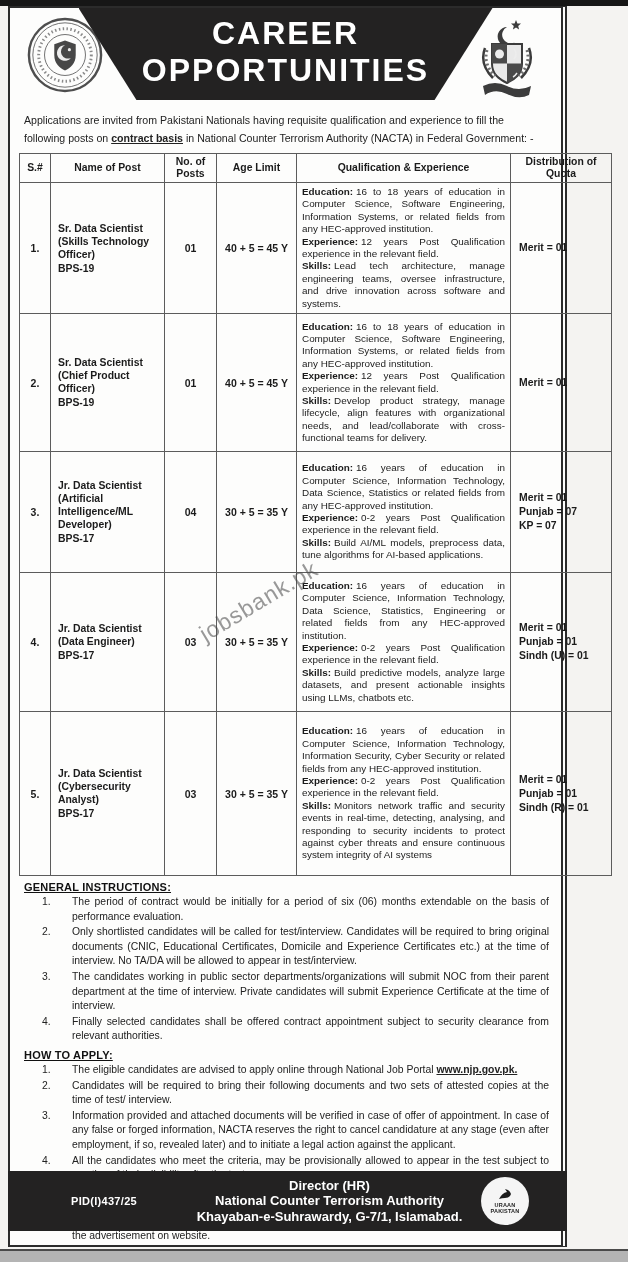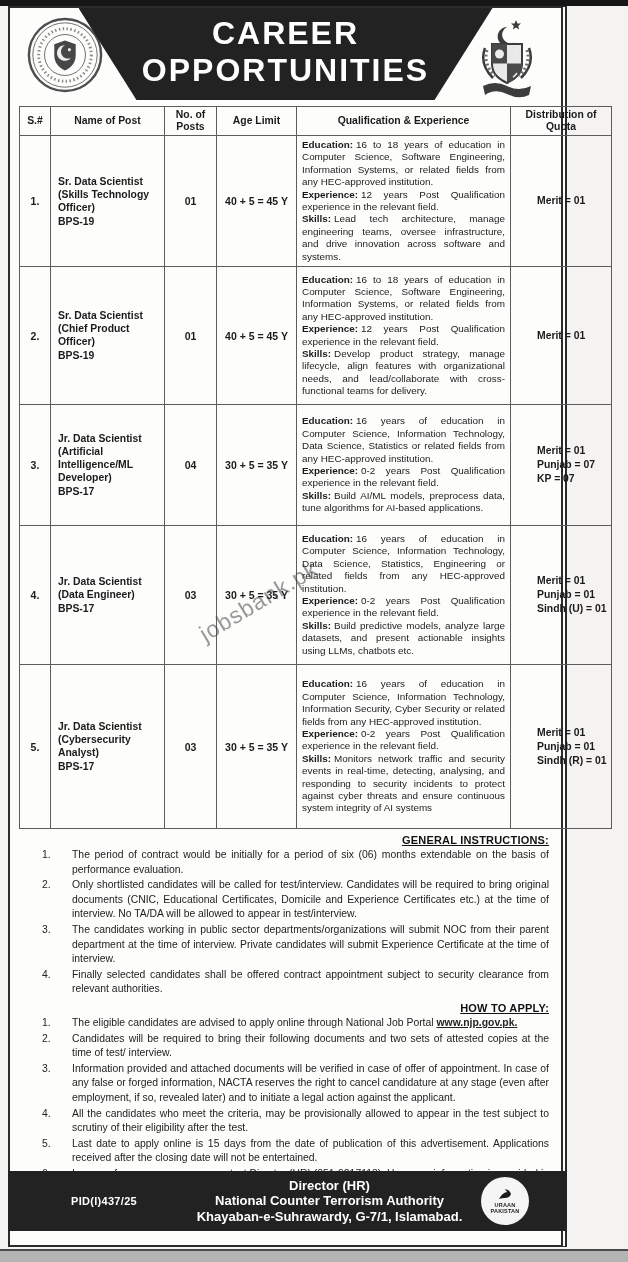--- a/index.html
+++ b/index.html
@@ -68,28 +68,28 @@
   col.c-qual  { width: 214px; }
   col.c-quota { width: 101px; }
   td.sno   { text-align: center; font-weight: bold; font-size: 10.5px; }
   td.name  { font-weight: bold; font-size: 10.4px; line-height: 13px; padding: 2px 4px 2px 7px; }
   td.name .grade { margin-top: 1px; }
   td.posts { text-align: center; font-weight: bold; font-size: 10.5px; }
   td.age   { text-align: center; font-weight: bold; font-size: 10.5px; white-space: nowrap; }
   td.qual  { font-size: 9.9px; line-height: 12.4px; padding: 3px 5px; vertical-align: top; }
   td.qual .seg { text-align: justify; }
   td.qual b { margin-right: 3px; }
-  td.quota { font-weight: bold; font-size: 10.4px; line-height: 14px; padding-left: 26px; }
+  td.quota { font-weight: bold; font-size: 10.4px; line-height: 14px; padding-left: 8px; }
   tr.r1 { height: 125px; } tr.r2 { height: 138px; } tr.r3 { height: 121px; }
   tr.r4 { height: 139px; } tr.r5 { height: 164px; }
   
   .section { margin: 5px 12px 0 12px; }
   .section h3 {
     font-size: 11px; font-weight: bold; text-decoration: underline;
-    letter-spacing: 0.2px; margin: 3px 0 2px 16px; color: #111; text-align: right;
+    letter-spacing: 0.2px; margin: 3px 0 2px 2px; color: #111;
   }
   ol.instr { list-style: none; counter-reset: item; }
   ol.instr li {
     counter-increment: item;
     position: relative;
     padding-left: 50px;
     font-size: 10.4px; line-height: 14.6px;
     text-align: justify;
     margin-bottom: 1px;
     color: #222;
@@ -163,20 +163,21 @@
         <path d="M47 35 q4 5 0 10" stroke="#ededed" stroke-width="1.6" fill="none"></path>
         <path d="M30 59 q2 3 4 4 M50 59 q-2 3 -4 4" stroke="#ededed" stroke-width="1.4" fill="none"></path>
         <path d="M18 34 q-6 16 8 30 M62 34 q6 16 -8 30" stroke="#3c3c3c" stroke-width="2.5" fill="none"></path>
         <path d="M20 36 q-4 14 8 26" stroke="#6f6f6f" stroke-width="3" stroke-dasharray="2 2.6" fill="none"></path>
         <path d="M60 36 q4 14 -8 26" stroke="#6f6f6f" stroke-width="3" stroke-dasharray="2 2.6" fill="none"></path>
         <path d="M16 72 q12 -6 24 0 q12 6 24 0 l-2 9 q-10 5 -22 -1 q-12 -6 -22 1 z" fill="#3c3c3c"></path>
       </svg>
     </div>
   </div>
 
+  <p class="intro"><span>Applications are invited from Pakistani Nationals having requisite qualification and experience to fill the following posts on </span><b class="u">contract basis</b><span> in National Counter Terrorism Authority (NACTA) in Federal Government: -</span></p>
 
   <table class="posts">
     <colgroup>
       <col class="c-sno">
         <col class="c-name">
         <col class="c-posts">
       <col class="c-age">
         <col class="c-qual">
         <col class="c-quota">
     </colgroup>

